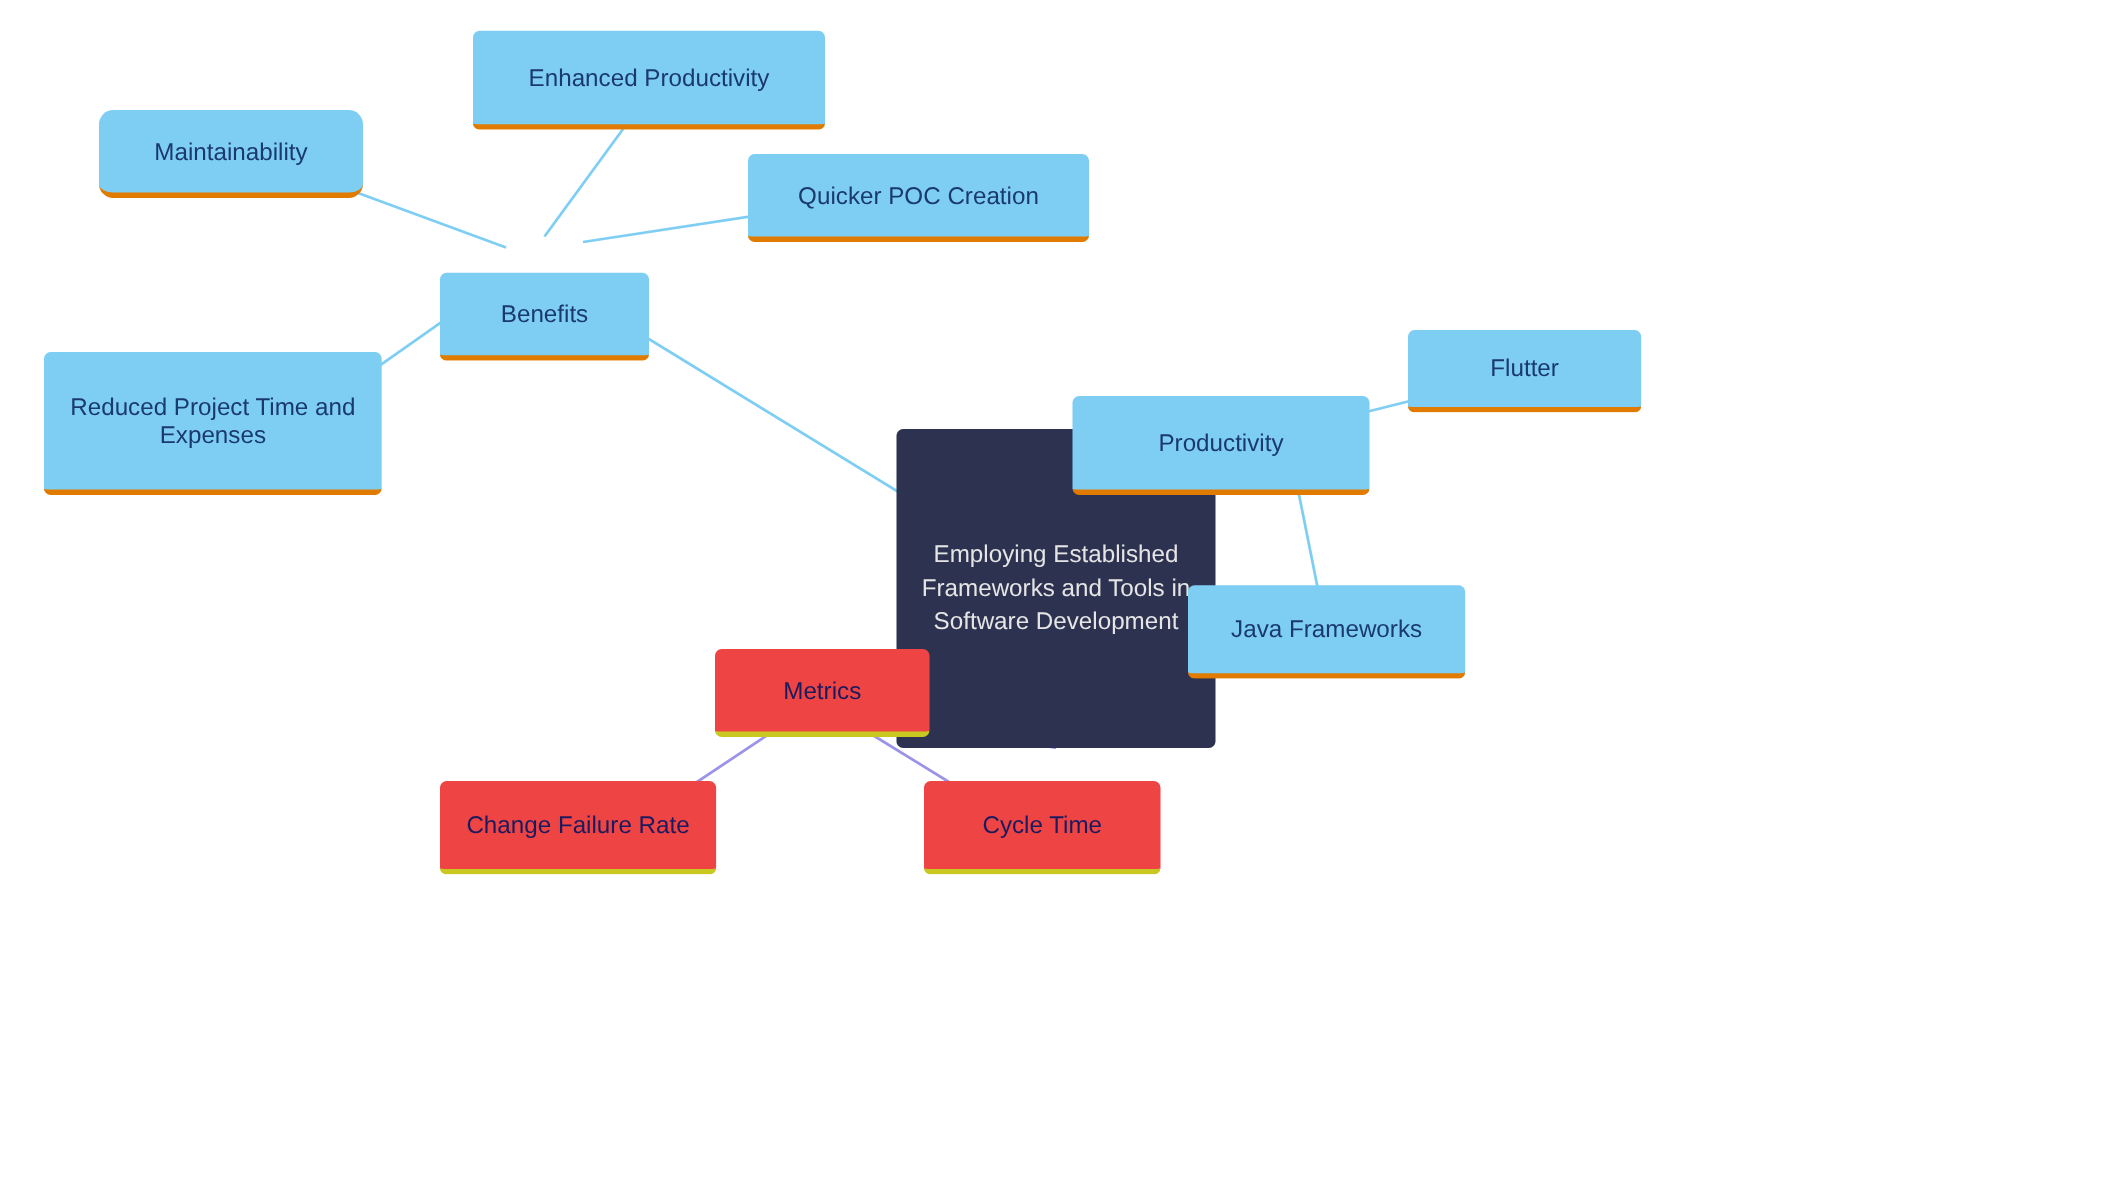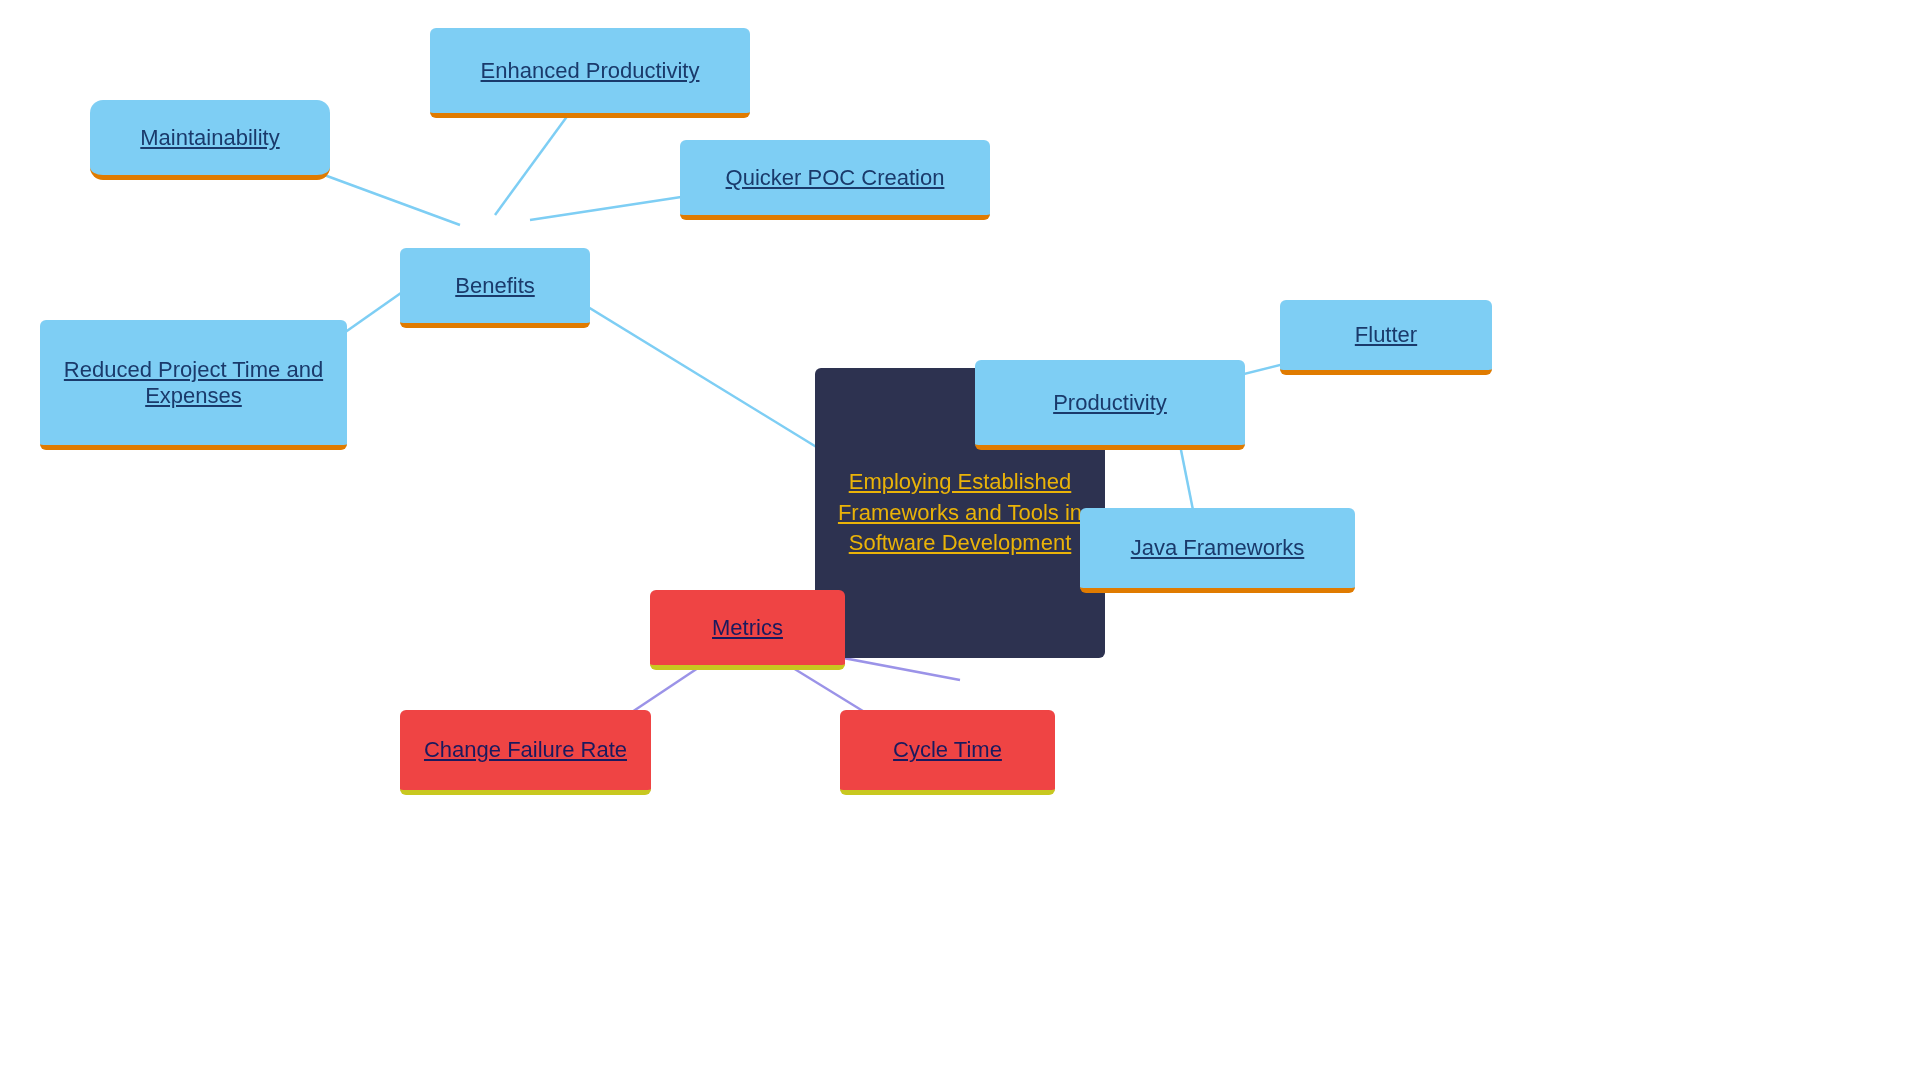--- a/index.html
+++ b/index.html
@@ -23,41 +23,40 @@
     .center-node {
       position: absolute;
       width: 290px;
       height: 290px;
       border-radius: 50%;
       background: #2d3250;
       display: flex;
       align-items: center;
       justify-content: center;
       text-align: center;
-      color: #eab308;
+      color: #e5e5e5;
       font-size: 24px;
       font-weight: 500;
       line-height: 1.4;
       left: 815px;
-      top: 368px;
+      top: 390px;
       z-index: 10;
     }
 
     .node-box {
       position: absolute;
       border-radius: 6px;
       display: flex;
       align-items: center;
       justify-content: center;
       text-align: center;
       font-size: 22px;
       font-weight: 500;
       padding: 18px 22px;
       z-index: 10;
-      text-decoration: underline;
     }
 
     .node-blue {
       background: #7ecef4;
       color: #1a3a6b;
       border-bottom: 5px solid #e07b00;
     }
 
     .node-purple {
       background: #ef4444;
@@ -104,22 +103,22 @@
       min-height: 90px;
     }
 
     .node-flutter {
       left: 1280px; top: 300px;
       width: 212px;
       min-height: 75px;
     }
 
     .node-java {
-      left: 1080px; top: 508px;
-      width: 275px;
+      left: 1080px; top: 532px;
+      width: 252px;
       min-height: 85px;
     }
 
     .node-metrics {
       left: 650px; top: 590px;
       width: 195px;
       min-height: 80px;
     }
 
     .node-change {

